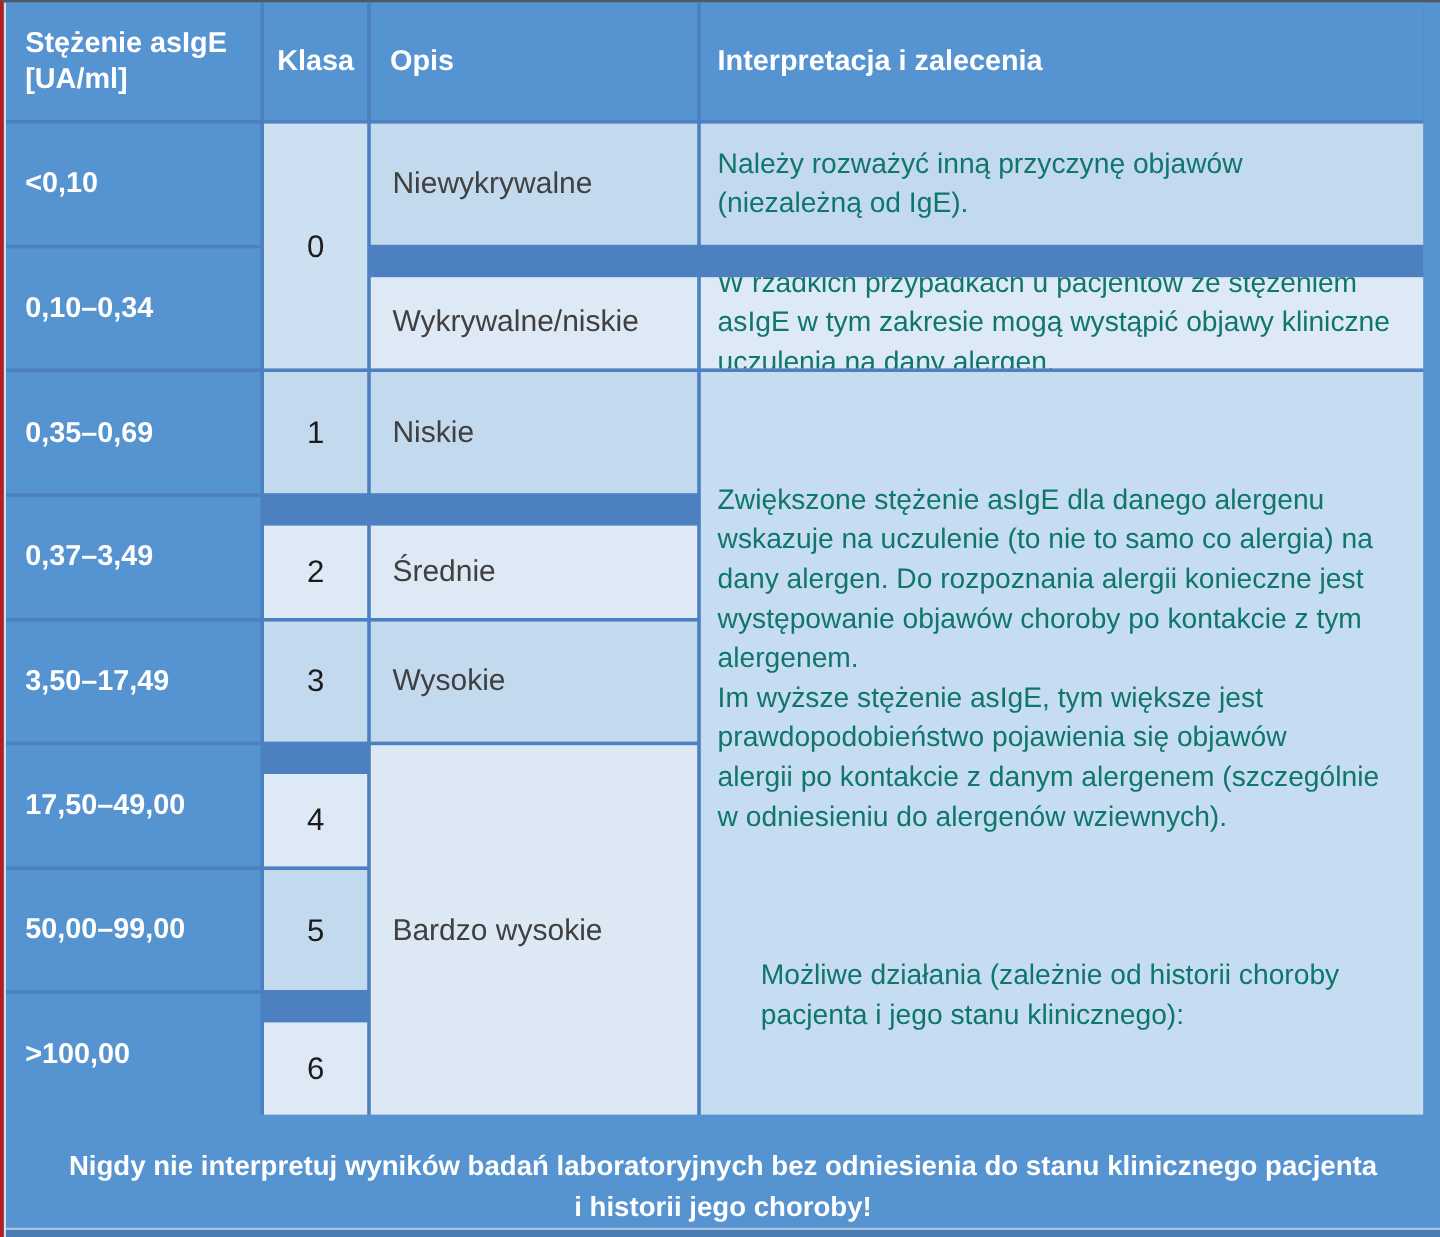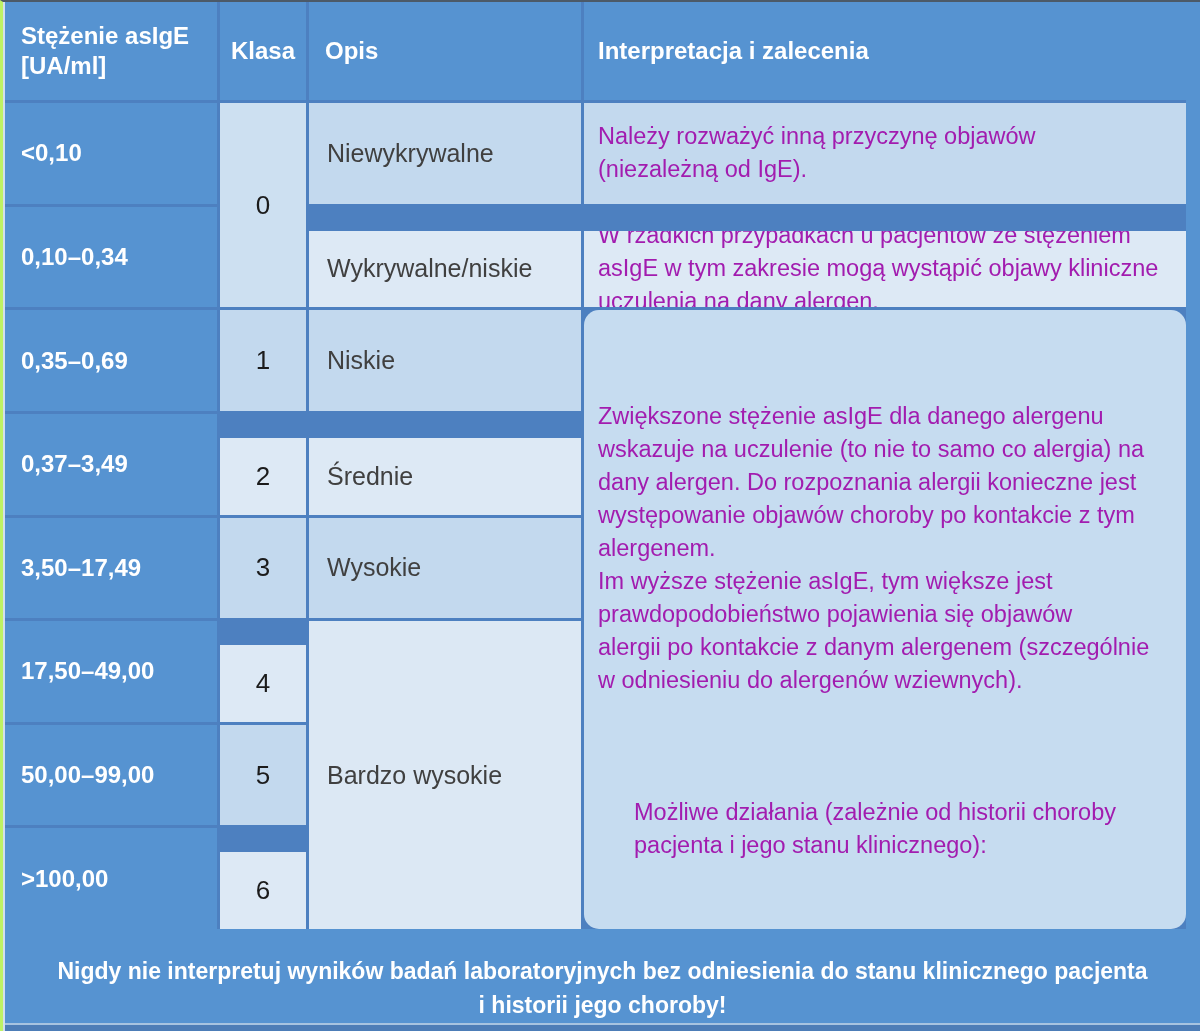--- a/index.html
+++ b/index.html
@@ -3,21 +3,21 @@
 <meta charset="utf-8">
 <style>
   * { margin: 0; padding: 0; box-sizing: border-box; }
   html, body { background: #2b2b2b; }
   body { font-family: "Liberation Sans", sans-serif; }
 
   .sheet {
     width: 1200px;
     height: 1031px;
     background: #5693d1;
-    border-left: 3px solid #bef264;
+    border-left: 3px solid #b91c1c;
     border-top: 2px solid #4c5a68;
     box-shadow: inset 2px 0 0 #d3dfec;
     position: relative;
     overflow: hidden;
   }
 
   .grid {
     margin-left: 2px;          
     width: 1181px;             
     height: 927px;
@@ -42,34 +42,34 @@
   }
 
   
   .klasa { justify-content: center; font-size: 26px; color: #1b1b1b; }
 
   
   .opis { font-size: 25px; color: #404040; padding-left: 18px; white-space: pre; }
 
   
   .interp {
-    font-size: 23.5px; color: #a21caf; line-height: 33px;
+    font-size: 23.5px; color: #0f766e; line-height: 33px;
     padding-left: 14px; padding-right: 6px; white-space: pre;
   }
   .interp-big {
     display: block;
     padding-top: 24px;
   }
   .interp-big .bold-heading { font-weight: normal; margin-top: 33px; margin-left: 36px; }
 
   
   .shadeA  { background: #c3d9ee; }   
   .shadeB  { background: #dde9f5; margin-top: 24px; }   
   .shade0  { background: #cde0f1; }   
-  .shadeI  { background: #c6dcf0; border-radius: 15px; }   
+  .shadeI  { background: #c6dcf0; }   
   .shadeBW { background: #dce8f4; }   
 
   
   .r2-3 { grid-row: 2 / span 2; }
   .r7-9 { grid-row: 7 / span 3; }
   .r4-9 { grid-row: 4 / span 6; }
 
   
   .footer {
     margin-left: 2px;

